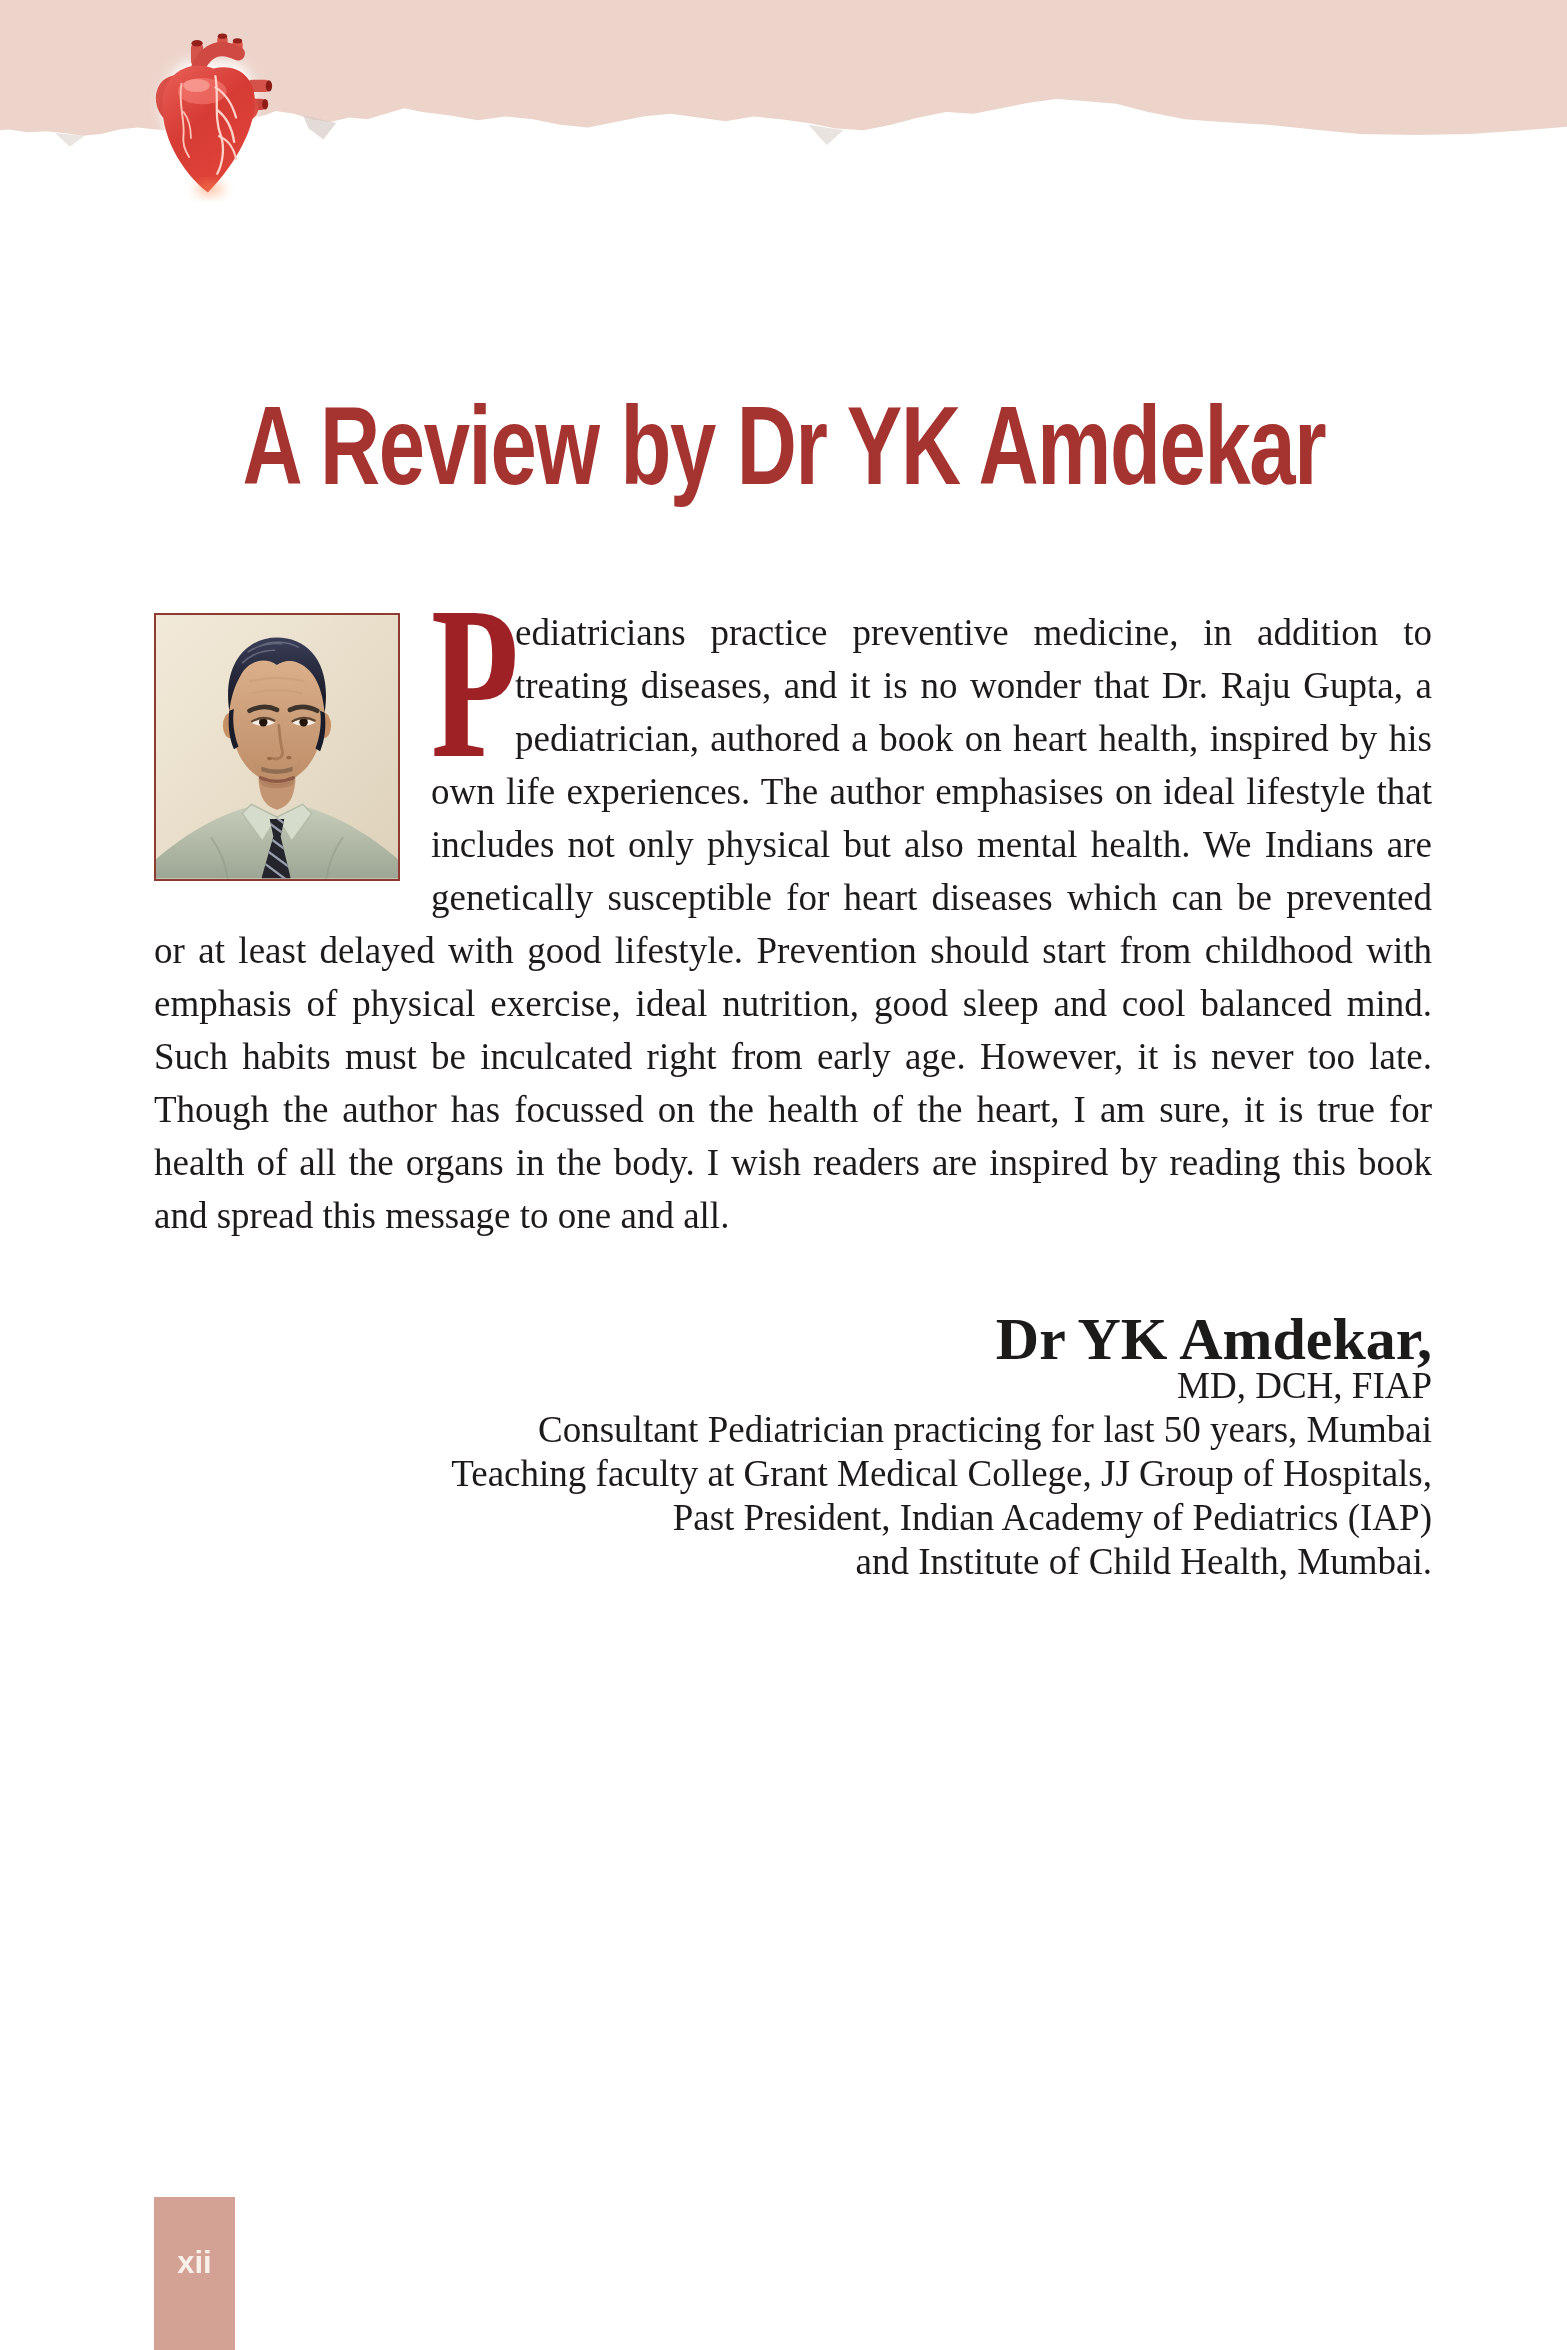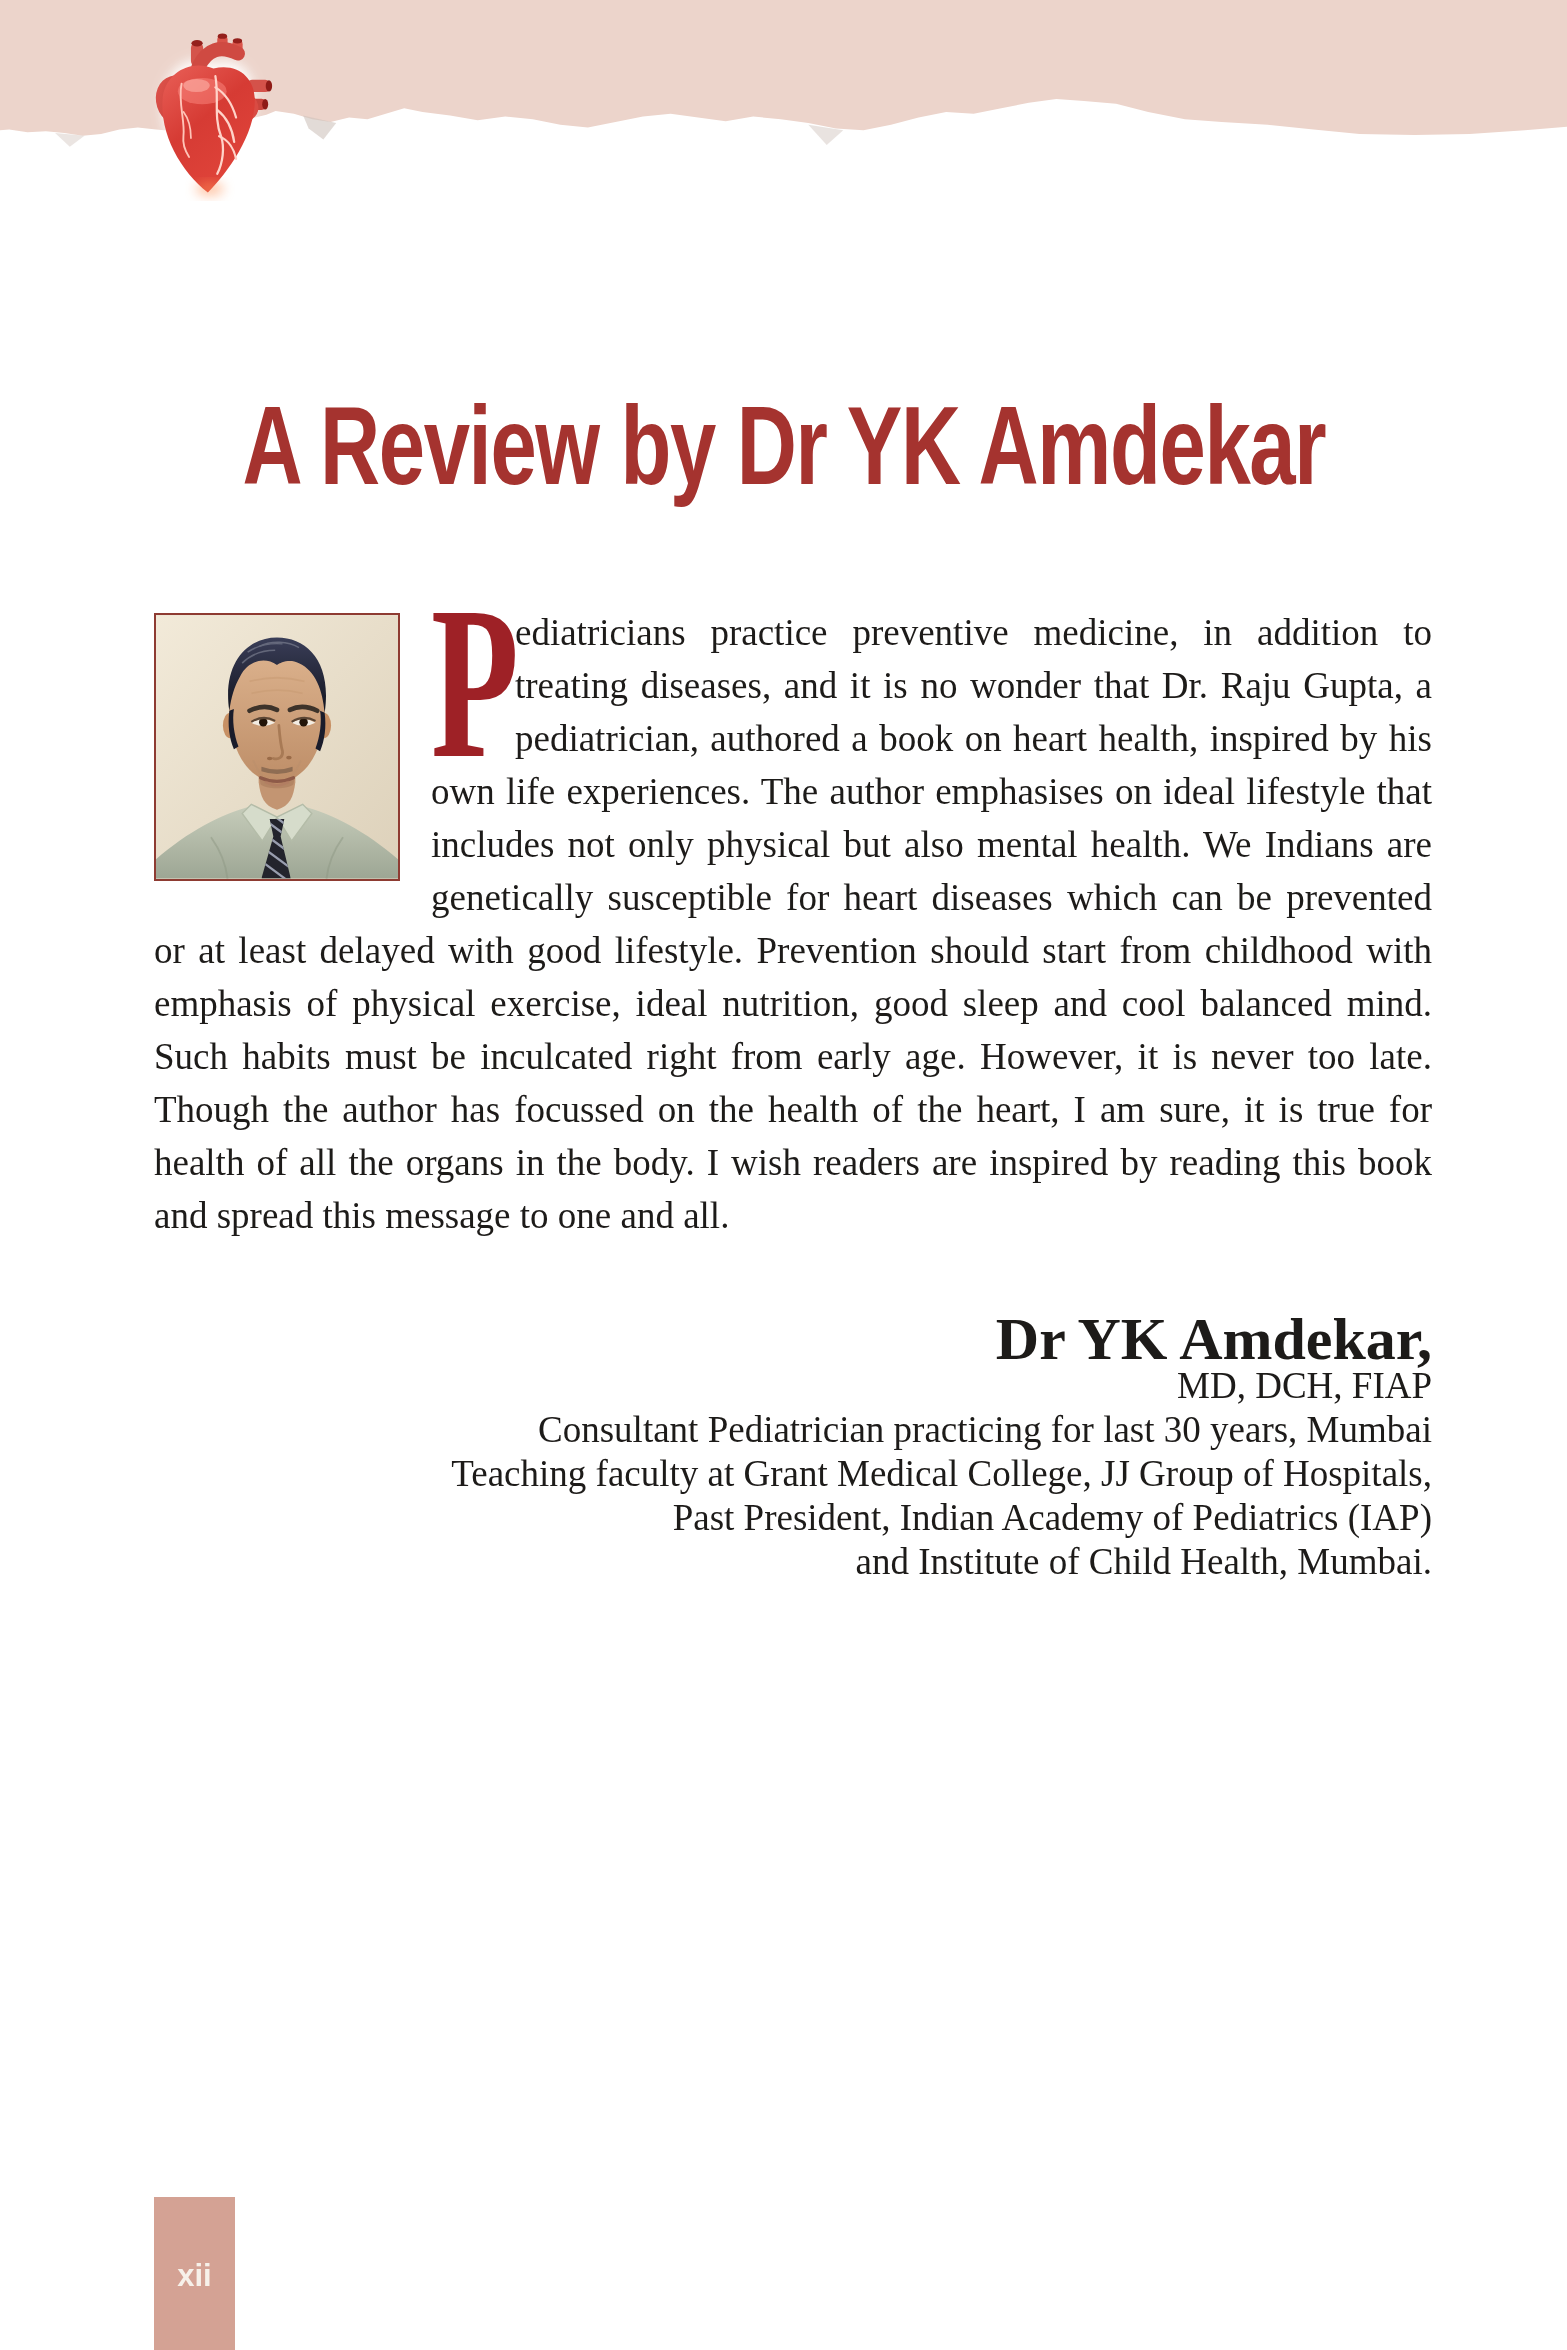--- a/index.html
+++ b/index.html
@@ -30,21 +30,21 @@
                   transform:scaleX(0.66);transform-origin:0 50%;white-space:nowrap;}
 
   
   .signature{margin-top:72px;text-align:right;}
   .sig-name{font-size:60px;line-height:50px;font-weight:700;}
   .sig-line{font-size:37px;line-height:44px;}
 
   
   .page-tab{position:absolute;left:154px;top:2197px;width:81px;height:154px;background:#d4a294;
             color:#f7f1ea;font-family:"Liberation Sans","DejaVu Sans",sans-serif;
-            font-weight:700;font-size:31px;text-align:center;padding-top:61px;box-sizing:border-box;}
+            font-weight:700;font-size:31px;text-align:center;padding-top:48px;box-sizing:border-box;}
 </style>
 </head>
 <body>
 
 <div class="page">
 
   <svg class="band" viewBox="0 0 1707 170" preserveAspectRatio="none" aria-hidden="true">
     <path fill="#ecd4cb" d="M0,0 L1707,0 L1707,138
       L1660,142 L1600,146 L1540,147 L1480,146 L1430,141 L1380,136 L1330,133 L1290,130
       L1250,122 L1215,113 L1180,110 L1150,108 L1120,112 L1090,118 L1060,124 L1030,122
@@ -209,21 +209,21 @@
       </span>
       <span class="dropcap">
         <span class="glyph">P</span>
       </span>
       <span>ediatricians practice preventive medicine, in addition to treating diseases, and it is no wonder that Dr. Raju Gupta, a pediatrician, authored a book on heart health, inspired by his own life experiences. The author emphasises on ideal lifestyle that includes not only physical but also mental health. We Indians are genetically susceptible for heart diseases which can be prevented or at least delayed with good lifestyle. Prevention should start from childhood with emphasis of physical exercise, ideal nutrition, good sleep and cool balanced mind. Such habits must be inculcated right from early age. However, it is never too late. Though the author has focussed on the health of the heart, I am sure, it is true for health of all the organs in the body. I wish readers are inspired by reading this book and spread this message to one and all.</span>
     </div>
 
     <div class="signature">
       <div class="sig-name">Dr YK Amdekar,</div>
       <div class="sig-line">MD, DCH, FIAP</div>
-      <div class="sig-line">Consultant Pediatrician practicing for last 30 years, Mumbai</div>
+      <div class="sig-line">Consultant Pediatrician practicing for last 50 years, Mumbai</div>
       <div class="sig-line">Teaching faculty at Grant Medical College, JJ Group of Hospitals,</div>
       <div class="sig-line">Past President, Indian Academy of Pediatrics (IAP)</div>
       <div class="sig-line">and Institute of Child Health, Mumbai.</div>
     </div>
   </div>
 
   <div class="page-tab">
     <span>xii</span>
   </div>
 

